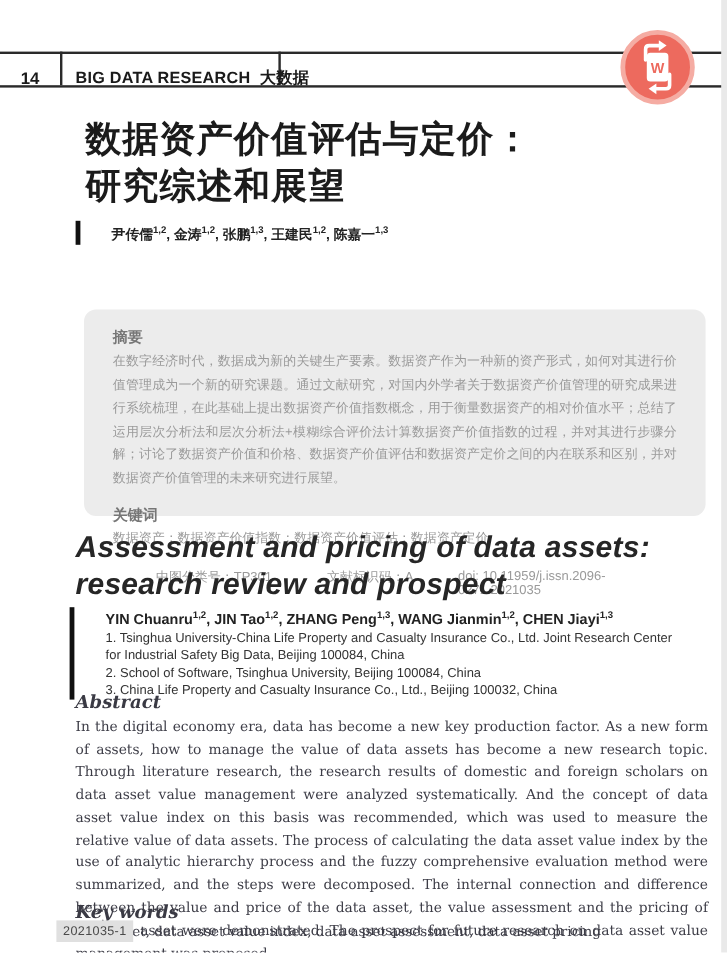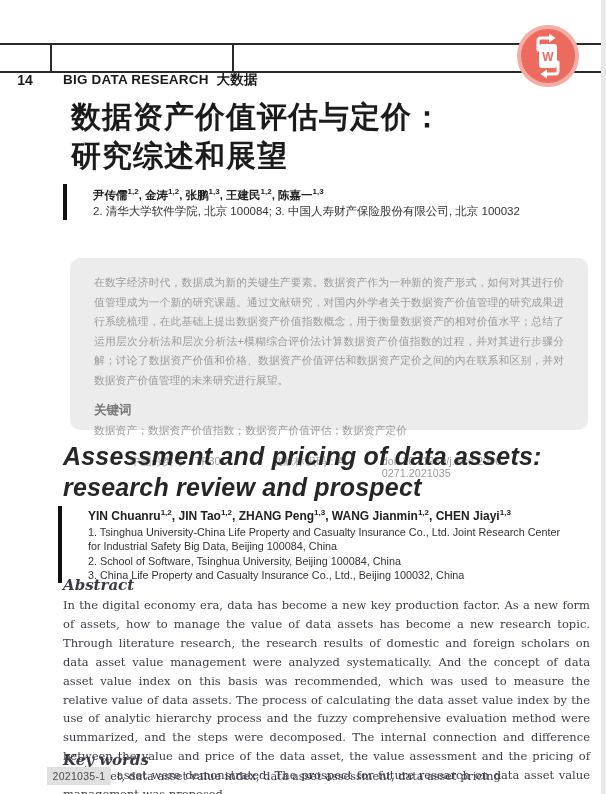--- a/index.html
+++ b/index.html
@@ -15,21 +15,21 @@
   .page{
     position:relative;width:606px;height:794px;background:#ffffff;
     overflow:hidden;margin:0 auto;
   }
   .scan-edge{position:absolute;right:0;top:0;width:5px;height:794px;background:#e9e9e9;}
 
   
   .rule{position:absolute;left:0;height:1.5px;background:#2a2a2a;width:601px;}
   .rule.top{top:43px;}
   .rule.bottom{top:71px;}
-  .header-cell{position:absolute;top:58px;height:44px;display:flex;align-items:center;}
+  .header-cell{position:absolute;top:43px;height:44px;display:flex;align-items:center;}
   .page-number{left:0;width:50px;justify-content:center;font-size:14px;font-weight:700;color:#1a1a1a;}
   .vline{position:absolute;top:43px;width:1.5px;height:28px;background:#2a2a2a;}
   .vline.v1{left:50px;}
   .vline.v2{left:232px;}
   .journal-title{left:63px;font-size:13.5px;font-weight:700;color:#1a1a1a;letter-spacing:.2px;white-space:pre;}
 
   
   .float-icon{position:absolute;left:516px;top:24px;width:64px;height:64px;cursor:pointer;}
   .float-icon svg{display:block;width:64px;height:64px;}
 
@@ -112,24 +112,24 @@
     </svg>
   </div>
 
   <div class="cn-title">
     <div>数据资产价值评估与定价：</div>
     <div>研究综述和展望</div>
   </div>
 
   <div class="author-block cn-authors">
     <div class="author-line"><span><span>尹传儒</span><sup>1,2</sup></span><span>, </span><span><span>金涛</span><sup>1,2</sup></span><span>, </span><span><span>张鹏</span><sup>1,3</sup></span><span>, </span><span><span>王建民</span><sup>1,2</sup></span><span>, </span><span><span>陈嘉一</span><sup>1,3</sup></span></div>
-    <div class="affil">2. 清华大学软件学院, 北京 100084; 3. 中国人寿财产保险股份有限公司, 北京 100032</div>
   </div>
 
   <div class="abs-box">
+    <div class="box-label">摘要</div>
     <div class="box-text">在数字经济时代，数据成为新的关键生产要素。数据资产作为一种新的资产形式，如何对其进行价值管理成为一个新的研究课题。通过文献研究，对国内外学者关于数据资产价值管理的研究成果进行系统梳理，在此基础上提出数据资产价值指数概念，用于衡量数据资产的相对价值水平；总结了运用层次分析法和层次分析法+模糊综合评价法计算数据资产价值指数的过程，并对其进行步骤分解；讨论了数据资产价值和价格、数据资产价值评估和数据资产定价之间的内在联系和区别，并对数据资产价值管理的未来研究进行展望。</div>
     <div class="box-label kw-label">关键词</div>
     <div class="box-text">数据资产；数据资产价值指数；数据资产价值评估；数据资产定价</div>
     <div class="meta-row">
       <span class="m1">中图分类号：TP301</span>
       <span class="m2">文献标识码：A</span>
       <span class="m3">doi: 10.11959/j.issn.2096-0271.2021035</span>
     </div>
   </div>
 

